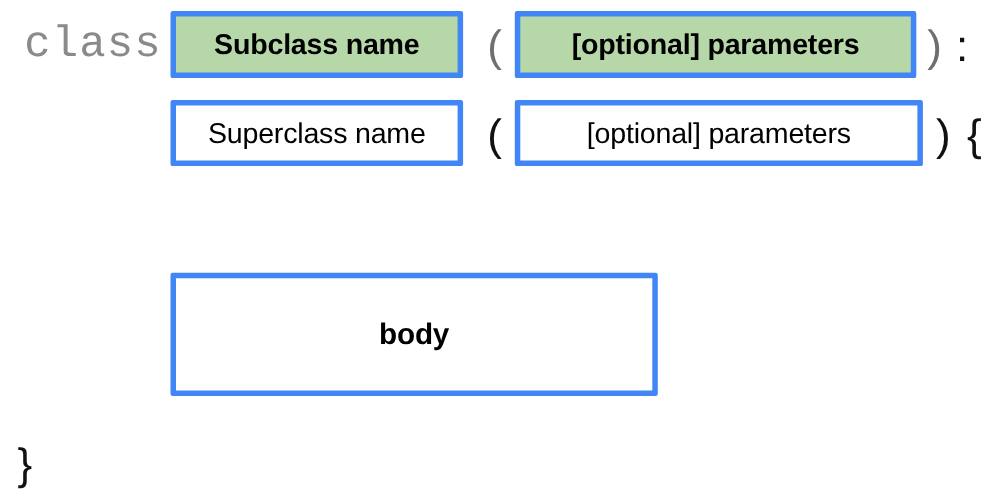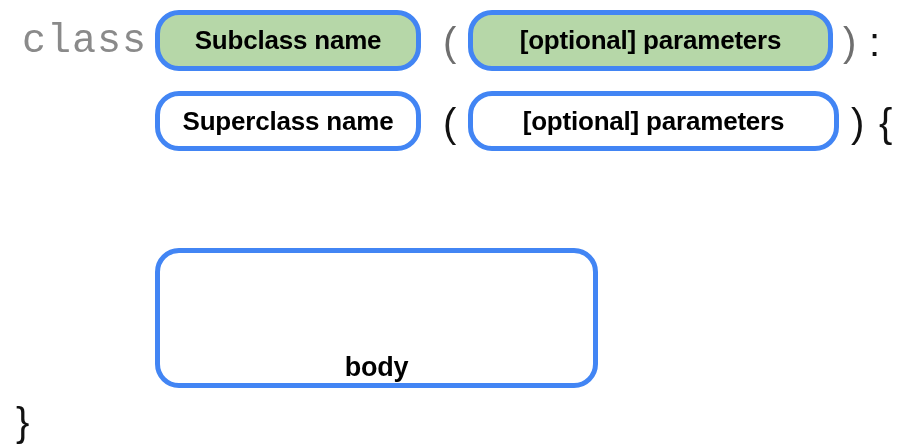--- a/index.html
+++ b/index.html
@@ -41,60 +41,60 @@
     font-weight: 400;
   }
   .punct-grey { color: #6f6f6f; }
   .punct-dark { color: #111111; }
 
   
   .slot {
     position: absolute;
     box-sizing: border-box;
     border: 5px solid #4285f4;
-    border-radius: 24px;
+    border-radius: 2px;
     background: #ffffff;
     display: flex;
     align-items: center;
     justify-content: center;
   }
   .slot.filled {
     background: #b6d7a8;
   }
   .slot-label {
     font-family: "Liberation Sans", sans-serif;
     font-size: 26px;
     font-weight: 700;
     color: #000000;
     letter-spacing: -0.2px;
     white-space: nowrap;
   }
   .slot-label.light {
-    font-weight: 700;
+    font-weight: 400;
   }
 
   
   #kw-class      { left: 22px;  top: 22px; }
 
   #slot-subclass { left: 155px; top: 10px;  width: 266px; height: 61px; }
   #slot-superclass { left: 155px; top: 91px; width: 266px; height: 60px; }
 
   #paren-open-1  { left: 443px; top: 22px; }
   #paren-open-2  { left: 443px; top: 103px; }
 
   #slot-params-1 { left: 468px; top: 10px;  width: 365px; height: 61px; }
   #slot-params-2 { left: 468px; top: 91px;  width: 371px; height: 60px; }
 
   #paren-close-1 { left: 843px; top: 22px; }
   #colon-1       { left: 869px; top: 22px; }
 
   #paren-close-2 { left: 851px; top: 103px; }
   #brace-open    { left: 879px; top: 103px; }
 
-  #slot-body     { left: 155px; top: 248px; width: 443px; height: 140px; align-items: flex-end; }
+  #slot-body     { left: 155px; top: 248px; width: 443px; height: 112px; }
   #slot-body .slot-label { font-size: 27px; }
 
   #brace-close   { left: 16px;  top: 402px; }
 </style>
 </head>
 <body>
 
 <div class="canvas">
 
   <span class="token token-keyword" id="kw-class">class</span>

